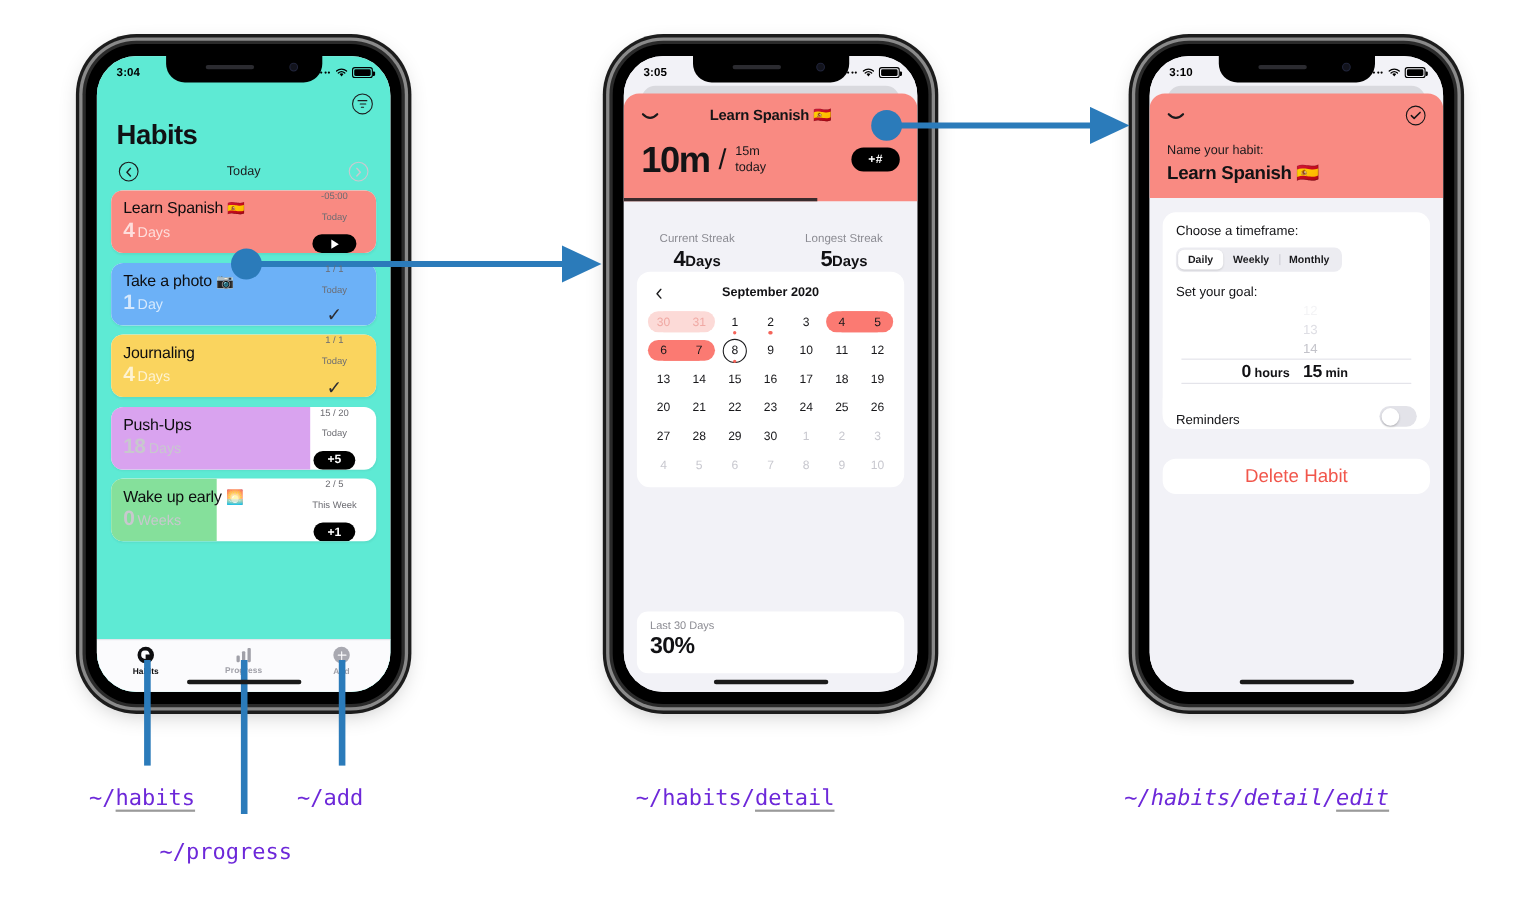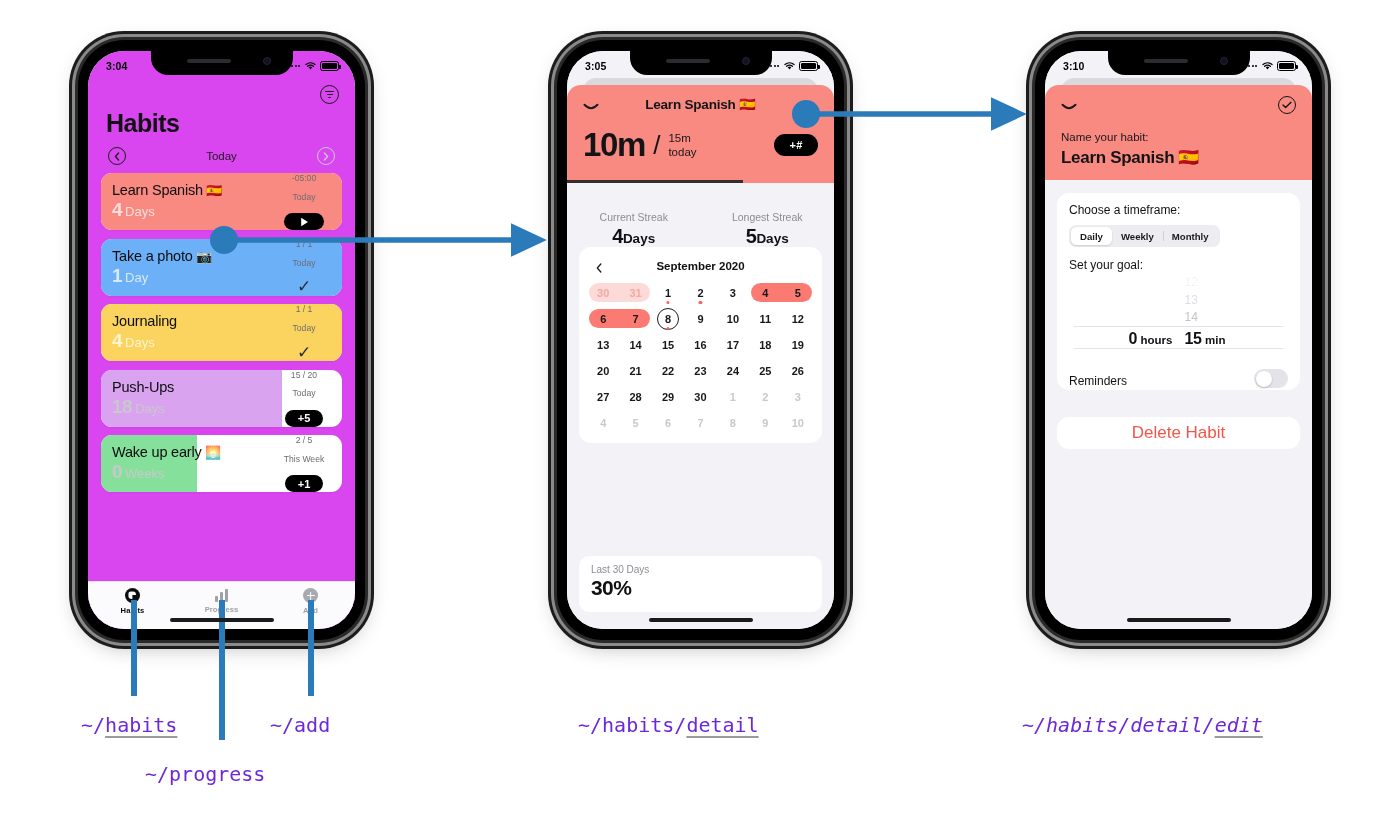--- a/index.html
+++ b/index.html
@@ -62,21 +62,21 @@
     width:1.6px; height:3.5px; background:#000; border-radius:0 1px 1px 0;
   }
   .batt i { display:block; width:100%; height:100%; background:#000; border-radius:1.3px; }
   .homebar {
     position: absolute; bottom: 7px; left: 50%; transform: translateX(-50%);
     width: 104px; height: 4.5px; border-radius: 3px; background: #1a1a1a; z-index: 36;
   }
 
   
   #phone1 { left: 78px; top: 40px; }
-  .p1-body { position:absolute; inset:0; background:#d946ef; padding-top: 30px; }
+  .p1-body { position:absolute; inset:0; background:#5eead4; padding-top: 30px; }
   .p1-filter {
     position: absolute; top: 34px; right: 16px;
     width: 19px; height: 19px; border-radius: 50%;
     border: 1.6px solid #1c1c1e; display:flex; flex-direction:column;
     align-items:center; justify-content:center; gap:1.6px;
   }
   .p1-filter i { display:block; height:1.5px; background:#1c1c1e; border-radius:1px; }
   .p1-filter i:nth-child(1){ width:9px; }
   .p1-filter i:nth-child(2){ width:6px; }
   .p1-filter i:nth-child(3){ width:3.5px; }
@@ -192,21 +192,21 @@
 
   .p2-cal {
     position:absolute; top: 196px; left: 12px; right: 12px;
     background:#fff; border-radius: 12px; padding: 10px 8px 10px 8px;
   }
   .cal-head { display:flex; align-items:center; justify-content:center; position:relative; height:18px; }
   .cal-head .m { font-size: 11.5px; font-weight:700; color:#111114; }
   .cal-head .pv { position:absolute; left: 9px; top:2px; }
   .cal-grid { margin-top: 7px; display:grid; grid-template-columns: repeat(7, 1fr); row-gap: 5px; }
   .cal-cell { position:relative; height: 21px; display:flex; align-items:center; justify-content:center; }
-  .cal-cell span { position:relative; z-index:3; font-size: 11px; font-weight:700; color:#18181b; }
+  .cal-cell span { position:relative; z-index:3; font-size: 11px; font-weight:400; color:#18181b; }
   .cal-cell.out span { color:#c8c8cf; }
   .cal-cell.lightpill span { color:#f0a9a4; }
   .cal-cell.strongpill span { color:#18181b; }
   .hl { position:absolute; top:1px; bottom:1px; z-index:1; }
   .hl.light { background:#fcdad7; }
   .hl.strong { background:#fb7a72; }
   .hl.s-start { left: 2px; right: -50%; border-radius: 11px 0 0 11px; }
   .hl.s-end   { left: -50%; right: 2px; border-radius: 0 11px 11px 0; }
   .cal-ring {
     position:absolute; z-index:2; width:22px; height:22px; border-radius:50%;

